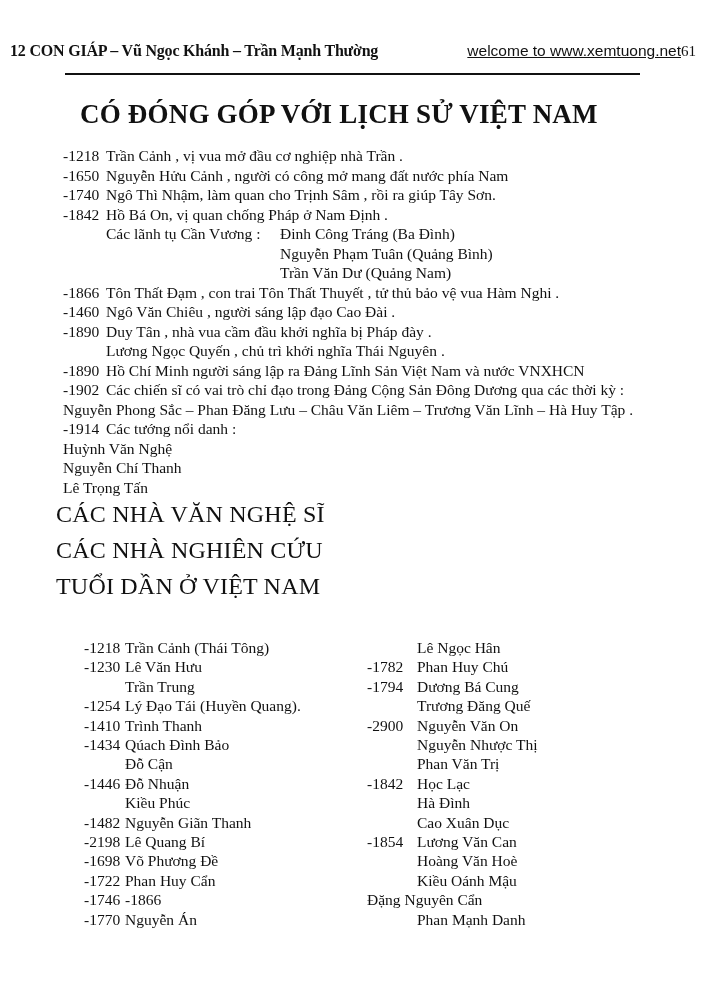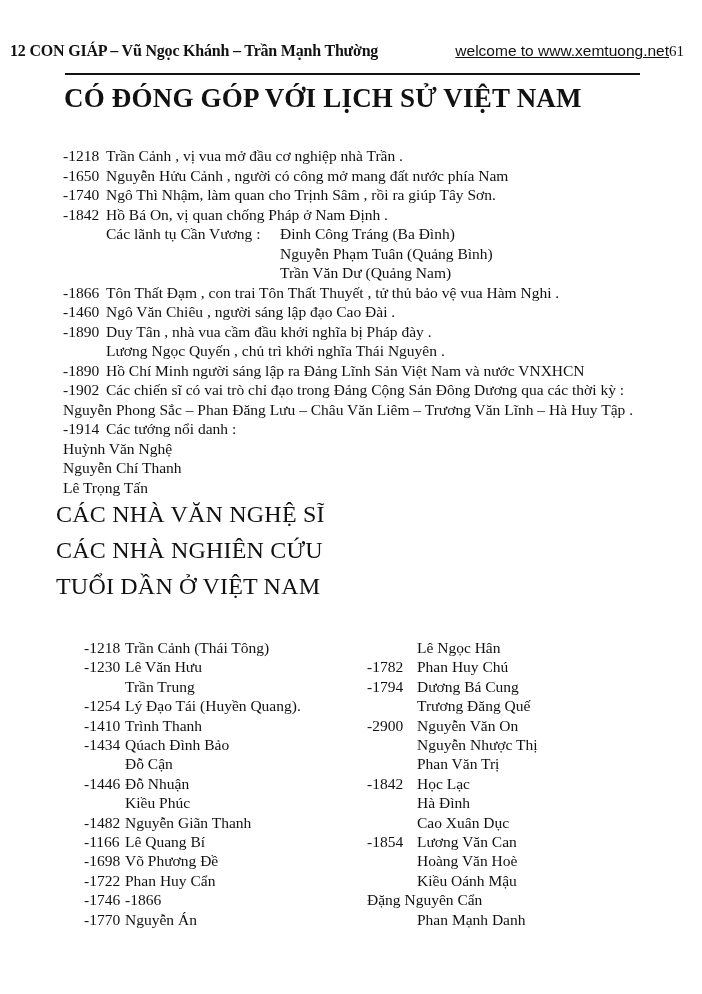--- a/index.html
+++ b/index.html
@@ -6,33 +6,33 @@
   .page{
     position:relative;width:702px;height:994px;background:#ffffff;
     font-family:"Liberation Serif","DejaVu Serif",serif;color:#111;overflow:hidden;
   }
   
   .hdr-left{
     position:absolute;left:10px;top:42px;
     font-size:16px;font-weight:bold;letter-spacing:-0.2px;white-space:nowrap;
   }
   .hdr-right{
-    position:absolute;right:18px;top:42px;white-space:nowrap;
+    position:absolute;right:6px;top:42px;white-space:nowrap;
   }
   .welcome{
     font-family:"Liberation Sans","DejaVu Sans",sans-serif;
     font-size:15.5px;color:#111;text-decoration:underline;cursor:pointer;
   }
   .pageno{font-size:15px;color:#111;}
   .rule{
     position:absolute;left:65px;top:73px;width:575px;height:2px;background:#111;
   }
   
   .s1-title{
-    position:absolute;left:64px;top:83px;margin:0;
+    position:absolute;left:64px;top:83px;margin:16px;
     font-size:27px;font-weight:bold;letter-spacing:0.2px;white-space:nowrap;
   }
   .s1-list{
     position:absolute;left:63px;top:146px;width:620px;
     font-size:15.5px;line-height:19.5px;
   }
   .line{display:flex;white-space:nowrap;}
   .line .year{flex:0 0 43px;}
   .line .txt{flex:0 0 auto;}
   .line.cols .txt{flex:0 0 174px;}
@@ -192,21 +192,21 @@
         <span></span>
         <span>Hà Đình</span>
       </div>
     <div class="prow">
         <span>-1482</span>
         <span>Nguyễn Giãn Thanh</span>
         <span></span>
         <span>Cao Xuân Dục</span>
       </div>
     <div class="prow">
-        <span>-1166</span>
+        <span>-2198</span>
         <span>Lê Quang Bí</span>
         <span>-1854</span>
         <span>Lương Văn Can</span>
       </div>
     <div class="prow">
         <span>-1698</span>
         <span>Võ Phương Đề</span>
         <span></span>
         <span>Hoàng Văn Hoè</span>
       </div>

